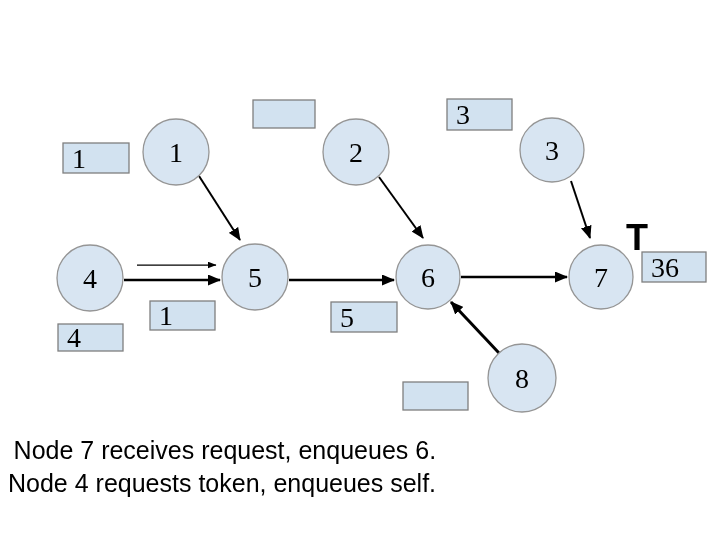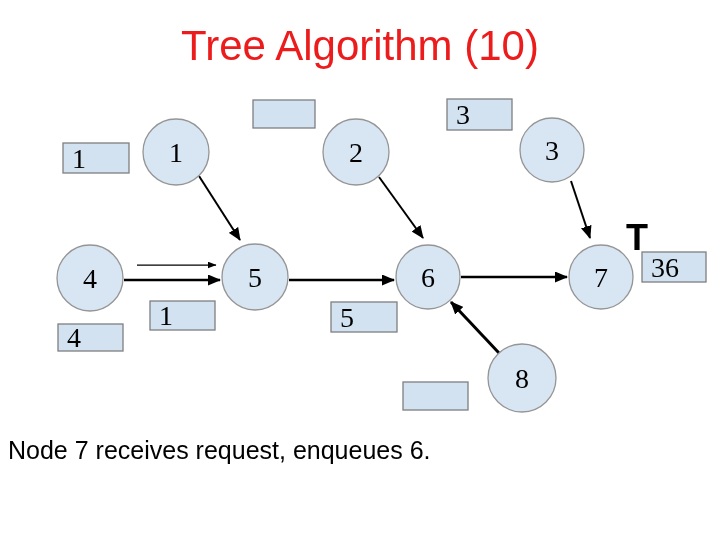--- a/index.html
+++ b/index.html
@@ -11,21 +11,20 @@
   .caption{position:absolute;left:8px;top:434px;color:#000;text-align:right;}
   .caption div{font-size:25px;line-height:33px;white-space:nowrap;}
   svg{position:absolute;left:0;top:0;}
   svg text.num{font-family:"Liberation Serif",serif;font-size:28px;fill:#000;}
   svg text.token{font-family:"Liberation Sans",sans-serif;font-size:36px;font-weight:700;fill:#000;}
 </style>
 </head>
 <body>
 
 <div class="slide">
-  <div class="title" style="color: rgb(237, 28, 28);">Tree Algorithm (10)</div>
 
   <svg id="diagram-svg" width="720" height="540" viewBox="0 0 720 540">
     <defs>
       <marker id="ah" markerUnits="userSpaceOnUse" markerWidth="13" markerHeight="11" refX="12" refY="5.5" orient="auto">
         <polygon points="0,0 13,5.5 0,11" fill="#000"></polygon>
       </marker>
       <marker id="ah-s" markerUnits="userSpaceOnUse" markerWidth="9" markerHeight="7" refX="8.5" refY="3.5" orient="auto">
         <polygon points="0,0 9,3.5 0,7" fill="#000"></polygon>
       </marker>
     </defs>
@@ -73,14 +72,15 @@
         <text x="522" y="387.5" text-anchor="middle" class="num">8</text>
       </g>
     <g id="g-extra">
         <line x1="137" y1="265" x2="216" y2="265" stroke="#000000" stroke-width="1.25" marker-end="url(#ah-s)"></line>
         <text x="637" y="250" text-anchor="middle" class="token">T</text>
       </g>
   </svg>
 
   <div class="caption">
     <div>Node 7 receives request, enqueues 6.</div>
+    <div>Node 4 requests token, enqueues self.</div>
   </div>
 </div>
 
 </body></html>

